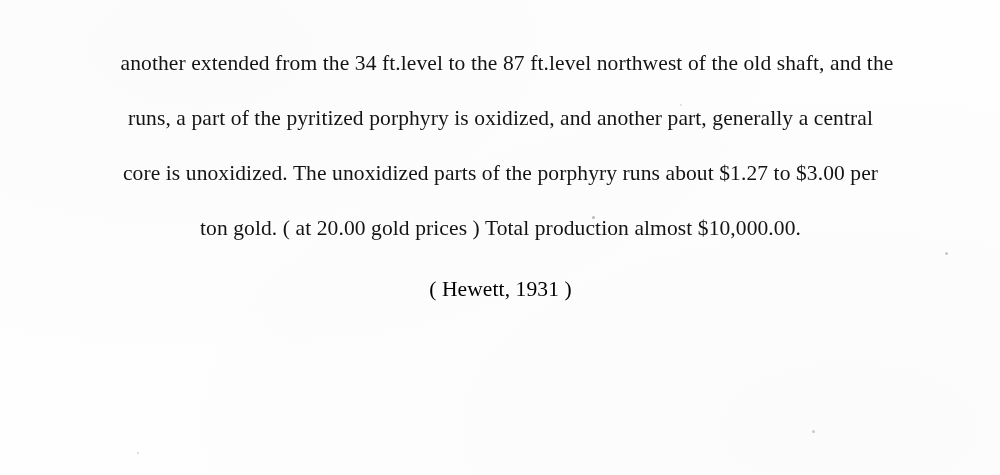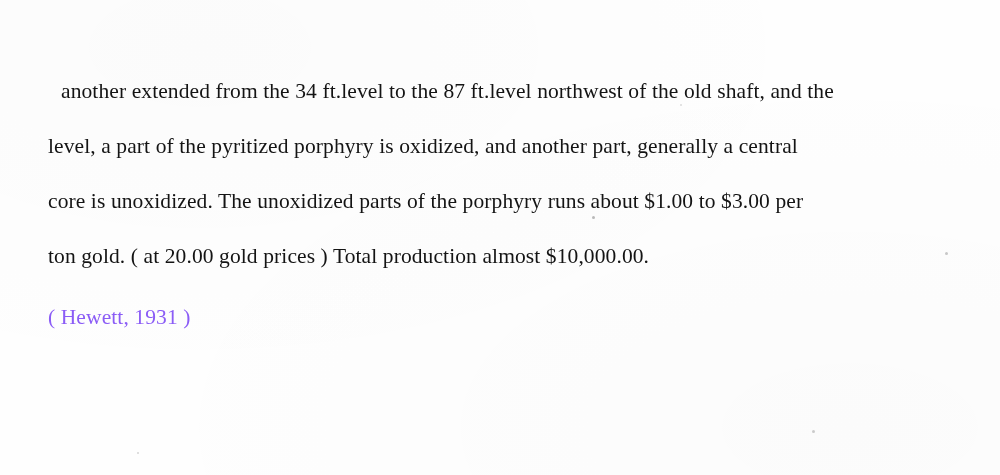--- a/index.html
+++ b/index.html
@@ -23,37 +23,38 @@
     position: absolute;
     inset: 0;
     background:
       radial-gradient(ellipse at 20% 10%, rgba(0,0,0,0.010), rgba(0,0,0,0) 60%),
       radial-gradient(ellipse at 85% 90%, rgba(0,0,0,0.012), rgba(0,0,0,0) 65%);
     pointer-events: none;
   }
   .doc-body {
     position: absolute;
     left: 48px;
-    top: 64px;
+    top: 36px;
     width: 905px;
+    text-align: center;
   }
   .para-line {
     font-size: 21.5px;
     line-height: 55px;
     color: #141414;
     letter-spacing: 0.1px;
     white-space: nowrap;
   }
   .para-line.indent {
     text-indent: 13px;
   }
   .closing-line {
     font-size: 21.5px;
     line-height: 55px;
-    color: #8b5cf6;
+    color: #000000;
     letter-spacing: 0.1px;
     margin-top: 6px;
     white-space: nowrap;
   }
   
   .speck {
     position: absolute;
     background: #b9b9b9;
     border-radius: 50%;
     pointer-events: none;
@@ -65,22 +66,22 @@
   .s5 { left: 680px; top: 104px; width: 2px; height: 2px; opacity: .5; }
 </style>
 </head>
 <body>
 
 <div class="page">
   <div class="scan-tint"></div>
 
   <div class="doc-body">
     <div class="para-line indent">another extended from the 34 ft.level to the 87 ft.level northwest of the old shaft, and the</div>
-    <div class="para-line">level, a part of the pyritized porphyry is oxidized, and another part, generally a central</div>
-    <div class="para-line">core is unoxidized. The unoxidized parts of the porphyry runs about $1.00 to $3.00 per</div>
+    <div class="para-line">runs, a part of the pyritized porphyry is oxidized, and another part, generally a central</div>
+    <div class="para-line">core is unoxidized. The unoxidized parts of the porphyry runs about $1.27 to $3.00 per</div>
     <div class="para-line">ton gold. ( at 20.00 gold prices )  Total production almost $10,000.00.</div>
     <div class="closing-line">( Hewett, 1931 )</div>
   </div>
 
   <div class="speck s1"></div>
   <div class="speck s2"></div>
   <div class="speck s3"></div>
   <div class="speck s4"></div>
   <div class="speck s5"></div>
 </div>

